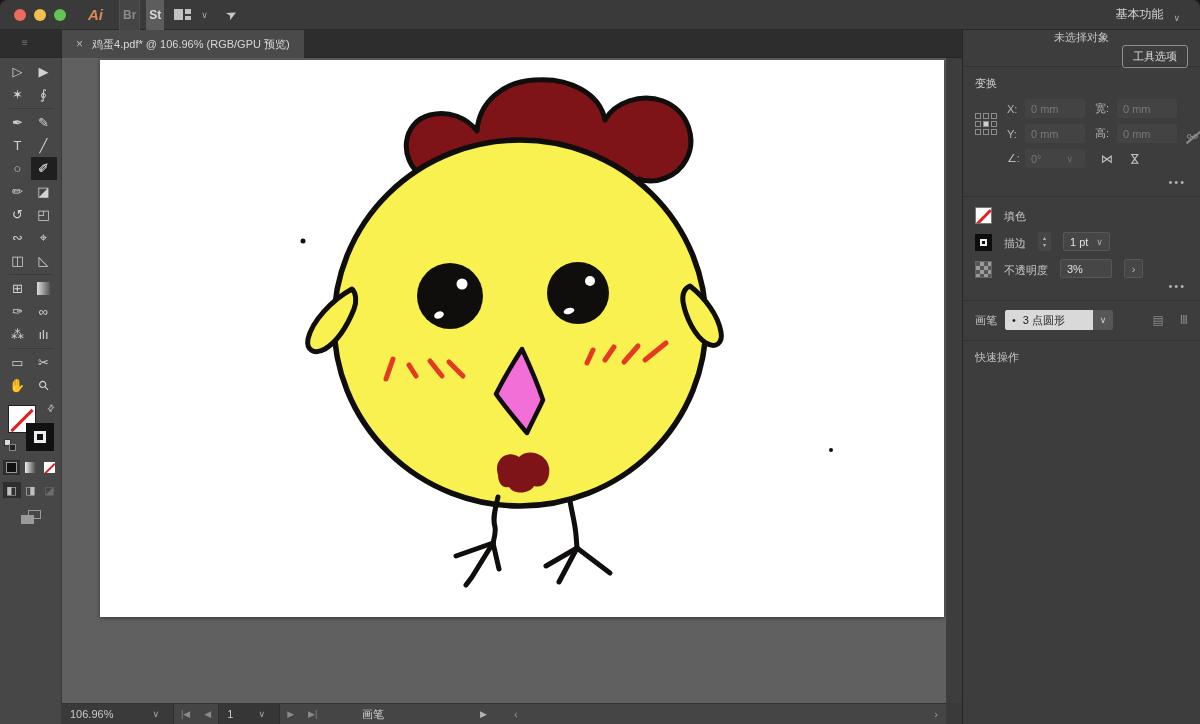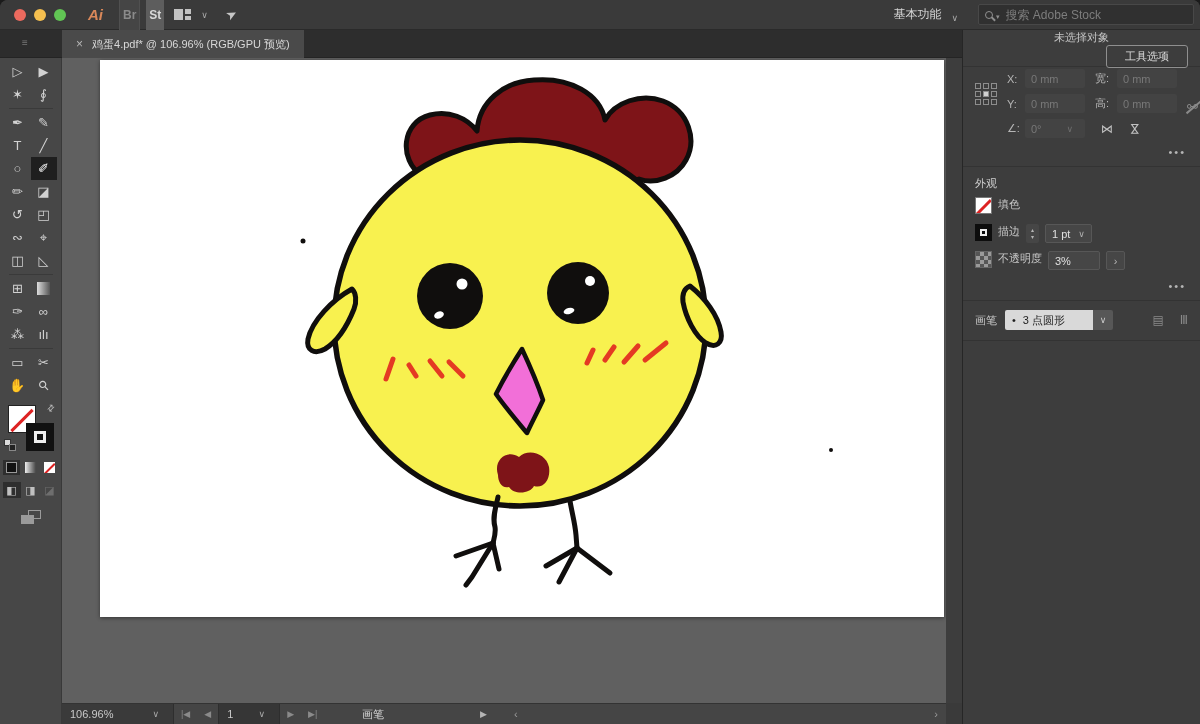--- a/index.html
+++ b/index.html
@@ -88,41 +88,41 @@
   .sb-right{position:absolute;right:8px;color:#9a9a9a;font-size:11px;}
   .sb-corner{position:absolute;left:946px;top:703px;width:16px;height:21px;background:#3a3a3a;}
 
   
   .rightpanel{position:absolute;left:962px;top:30px;width:238px;height:694px;background:#3d3d3d;border-left:1px solid #262626;font-size:11px;color:#c5c5c5;}
   .ptabs{height:38px;background:#2b2b2b;display:flex;align-items:flex-end;padding-left:8px;gap:2px;}
   .ptab{padding:6px 12px 7px;color:#9f9f9f;}
   .ptab.active{background:#3d3d3d;color:#e8e8e8;border-radius:2px 2px 0 0;}
   .prow{display:flex;align-items:center;padding:0 12px;}
   .sel-row{height:36px;flex-direction:column;}
-  .toolopt-btn{margin-left:auto;border:1px solid #8f8f8f;border-radius:3px;padding:3px 18px;color:#ddd;}
+  .toolopt-btn{margin-left:auto;border:1px solid #8f8f8f;border-radius:3px;padding:3px 10px;color:#ddd;}
   .psep{height:1px;background:#333;margin:0;}
   .phead{padding:9px 12px 6px;color:#cfcfcf;}
   .tgrid{display:flex;padding:2px 12px 0;}
   .refgrid{display:grid;grid-template-columns:repeat(3,6px);grid-template-rows:repeat(3,6px);gap:2px;margin:14px 10px 0 0;}
   .refgrid span{width:6px;height:6px;border:1px solid #8d8d8d;}
   .refgrid .c{background:#d0d0d0;}
   .fields{flex:1;}
   .frow{display:flex;align-items:center;margin-bottom:6px;}
   .flabel{width:18px;color:#b5b5b5;}
   .finput{width:60px;height:19px;background:#434343;border-radius:2px;color:#787878;display:flex;align-items:center;padding:0 6px;margin-right:10px;text-align:center;}
   .finput .chev{margin-left:auto;color:#6e6e6e;}
   .flabel2{width:22px;color:#b5b5b5;}
   .linkcol{width:26px;display:flex;align-items:center;justify-content:center;}
   .link-icon{position:relative;color:#8a8a8a;font-size:13px;}
   .link-icon::after{content:'';position:absolute;left:-3px;top:7px;width:20px;height:1.5px;background:#8a8a8a;transform:rotate(-40deg);}
   .fliprow{display:flex;align-items:center;gap:16px;margin-left:6px;}
   .flip{color:#c0c0c0;font-size:12px;}
   .flipv{display:inline-block;transform:rotate(90deg);}
   .more-dots{text-align:right;color:#b5b5b5;padding:2px 14px 8px;letter-spacing:2px;}
-  .aprow{height:27px;display:flex;align-items:flex-start;padding:0 12px;gap:6px;}
+  .aprow{height:27px;display:flex;align-items:flex-end;padding:0 12px;gap:12px;}
   .swatch-none{width:17px;height:17px;background:#fff;border:1px solid #777;position:relative;overflow:hidden;flex:none;}
   .swatch-none::after{content:'';position:absolute;left:-3px;right:-3px;top:50%;height:3px;background:#d22;transform:rotate(-45deg);}
   .swatch-stroke{width:17px;height:17px;background:#0d0d0d;display:flex;align-items:center;justify-content:center;flex:none;}
   .swatch-stroke span{width:7px;height:7px;border:2px solid #eee;display:block;}
   .swatch-checker{width:17px;height:17px;flex:none;background:repeating-conic-gradient(#9a9a9a 0 25%,#565656 0 50%) 0 0/8px 8px;border:1px solid #666;}
   .stepper{width:13px;height:19px;display:flex;flex-direction:column;align-items:center;justify-content:center;color:#b5b5b5;font-size:6px;line-height:1.1;background:#464646;border-radius:2px;}
   .wbox{height:19px;background:#464646;border:1px solid #575757;border-radius:2px;display:flex;align-items:center;padding:0 6px;gap:8px;color:#e0e0e0;}
   .wbox .chev{color:#b0b0b0;margin:0;}
   .opbox{width:52px;}
   .opbtn{width:19px;height:19px;background:#464646;border:1px solid #575757;border-radius:2px;display:flex;align-items:center;justify-content:center;color:#b5b5b5;}
@@ -153,25 +153,20 @@
           <span></span>
           <span></span>
         </span>
       </span>
     <span class="chev">∨</span>
     <span class="plane">➤</span>
     <div class="mb-right">
       <div class="ws-switch">
         <span>基本功能</span>
         <span class="chev">∨</span>
-      </div>
-      <div class="searchbox">
-        <span class="mag"></span>
-        <span class="mag-chev">▾</span>
-        <input class="search-input" placeholder="搜索 Adobe Stock" style="">
       </div>
     </div>
   </div>
 
   <div class="tabrail">
     <span class="rail-grip">≡</span>
     <div class="doc-tab">
       <span class="tab-close">×</span>
       <span class="tab-title">鸡蛋4.pdf* @ 106.96% (RGB/GPU 预览)</span>
     </div>
@@ -374,20 +369,21 @@
   <div class="sb-corner"></div>
 
   <div class="rightpanel">
 
     <div class="prow sel-row">
       <span>未选择对象</span>
       <span class="toolopt-btn">工具选项</span>
     </div>
     <div class="psep"></div>
 
+    <div class="phead">变换</div>
     <div class="tgrid">
       <div class="refgrid">
         <span></span>
           <span></span>
           <span></span>
           <span></span>
           <span class="c"></span>
           <span></span>
           <span></span>
           <span></span>
@@ -418,21 +414,20 @@
           </span>
         </div>
       </div>
       <div class="linkcol">
           <span class="link-icon">⚯</span>
         </div>
     </div>
     <div class="more-dots">•••</div>
     <div class="psep"></div>
 
-    <div class="phead">外观</div>
     <div class="aprow">
       <span class="swatch-none"></span>
       <span>填色</span>
     </div>
     <div class="aprow">
       <span class="swatch-stroke">
           <span></span>
         </span>
       <span>描边</span>
       <span class="stepper">
@@ -462,14 +457,15 @@
         <span>3 点圆形</span>
       </span>
       <span class="brush-chev">∨</span>
       <span class="brush-icons">
         <span>▤</span>
         <span>Ⅲ</span>
       </span>
     </div>
     <div class="psep"></div>
 
+    <div class="qa-head">快速操作</div>
   </div>
 </div>
 
 </body></html>

